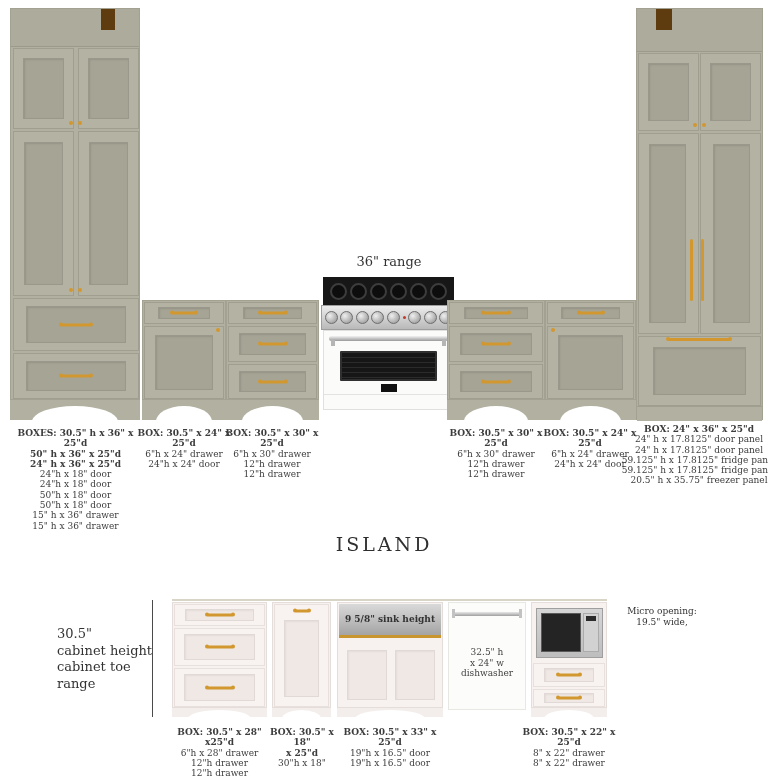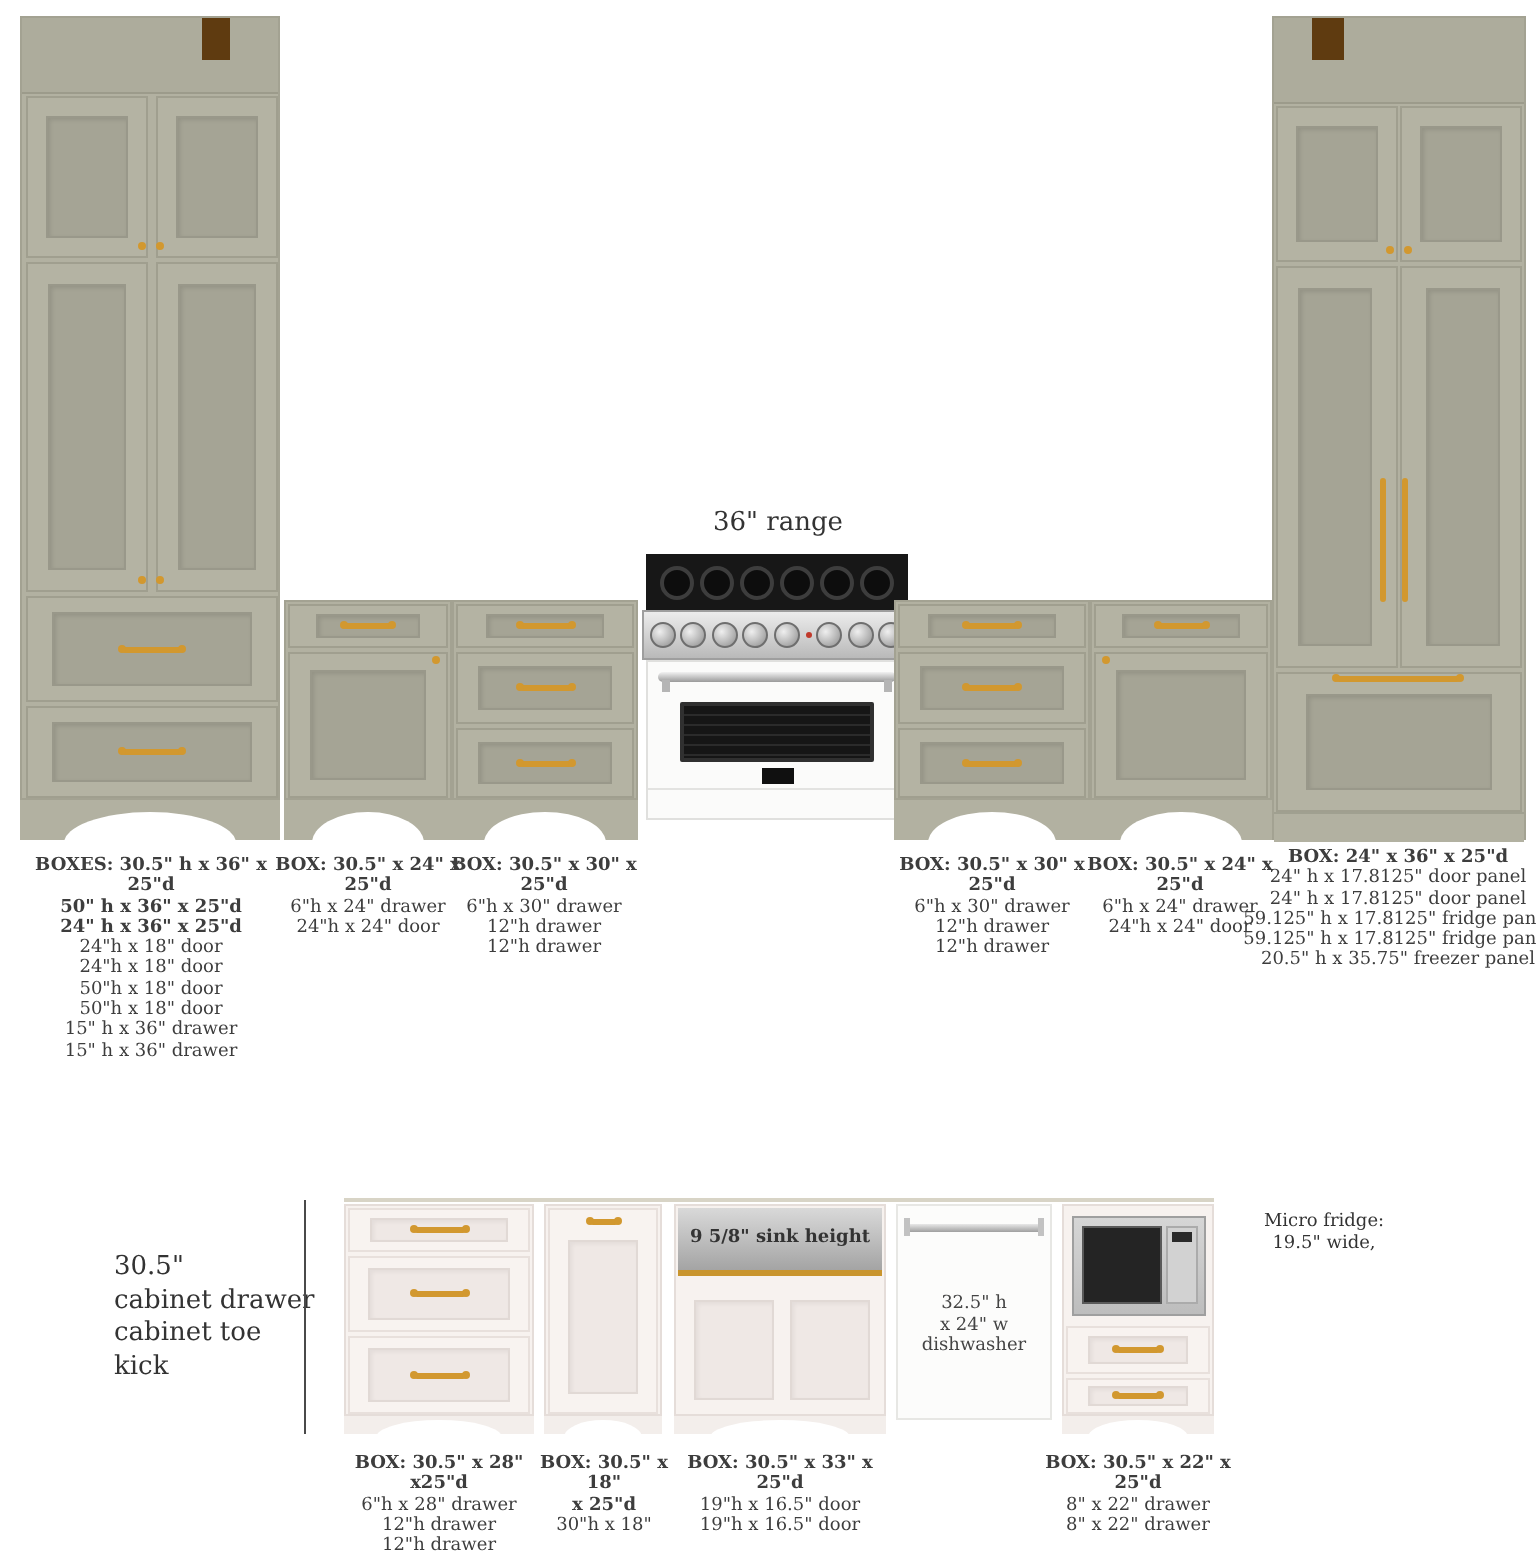--- a/index.html
+++ b/index.html
@@ -276,26 +276,27 @@
     </div>
   <div class="spec-col" style="left:611px;top:424px;width:176px">
       <div class="b">BOX: 24" x 36" x 25"d</div>
       <div>24" h x 17.8125" door panel</div>
       <div>24" h x 17.8125" door panel</div>
       <div>59.125" h x 17.8125" fridge panel</div>
       <div>59.125" h x 17.8125" fridge panel</div>
       <div>20.5" h x 35.75" freezer panel</div>
     </div>
 
+  <div class="island-title" style="top:533px">ISLAND</div>
 
   <div class="height-note" style="left:57px;top:626px;width:112px">
       <div>30.5"</div>
-      <div>cabinet drawer</div>
+      <div>cabinet height</div>
       <div>cabinet toe</div>
-      <div>kick</div>
+      <div>range</div>
     </div>
   <div class="dimline" style="left:152px;top:600px;height:117px"></div>
   <div class="counterline" style="left:172px;top:599px;width:435px"></div>
 
   <div class="wcab" style="left:172px;top:602px;width:95px;height:106px">
     <div class="wfront" style="left:1px;top:1px;width:91px;height:22px">
         <div class="winset" style="left:10px;right:10px;top:4px;bottom:4px"></div>
         <div class="pull" style="width:26px"></div>
       </div>
     <div class="wfront" style="left:1px;top:25px;width:91px;height:38px">
@@ -356,21 +357,21 @@
     <div class="wfront" style="left:1px;top:86px;width:72px;height:18px">
         <div class="winset" style="left:10px;right:10px;top:3px;bottom:3px"></div>
         <div class="pull" style="width:22px"></div>
       </div>
   </div>
   <div class="feet wfeet" style="left:531px;top:708px;width:76px;height:9px">
       <div class="arch"></div>
     </div>
 
   <div class="micro-note" style="left:620px;top:606px;width:84px">
-      <div>Micro fridge:</div>
+      <div>Micro opening:</div>
       <div>19.5" wide,</div>
     </div>
 
   <div class="spec-col" style="left:167px;top:727px;width:105px">
       <div class="b">BOX: 30.5" x 28" x25"d</div>
       <div>6"h x 28" drawer</div>
       <div>12"h drawer</div>
       <div>12"h drawer</div>
     </div>
   <div class="spec-col" style="left:262px;top:727px;width:80px">

